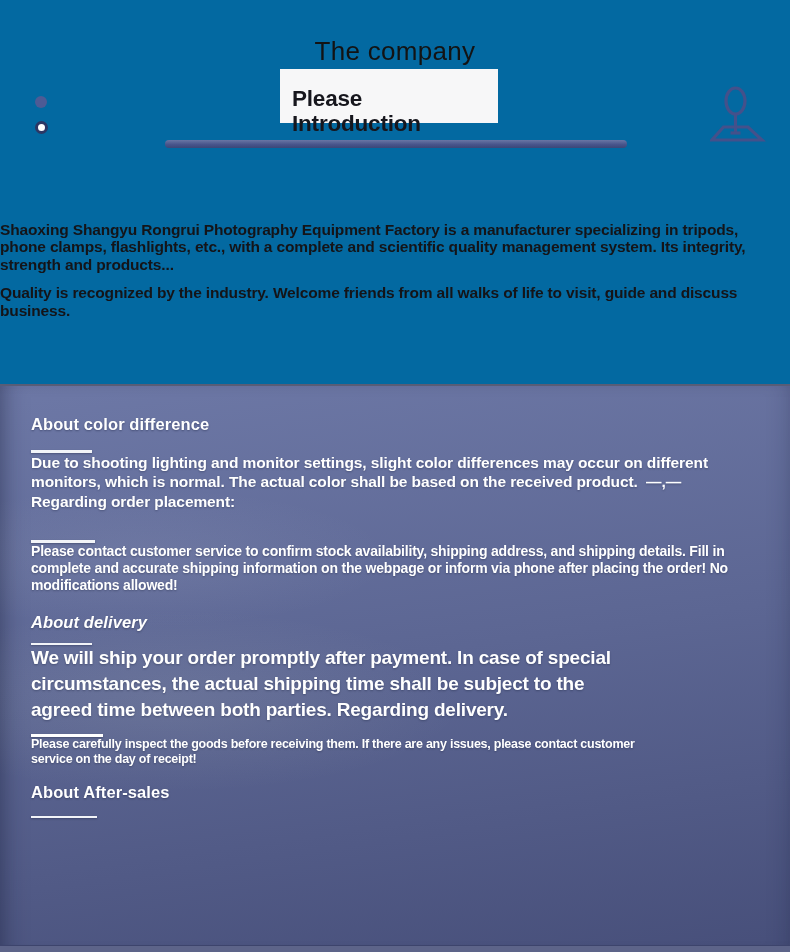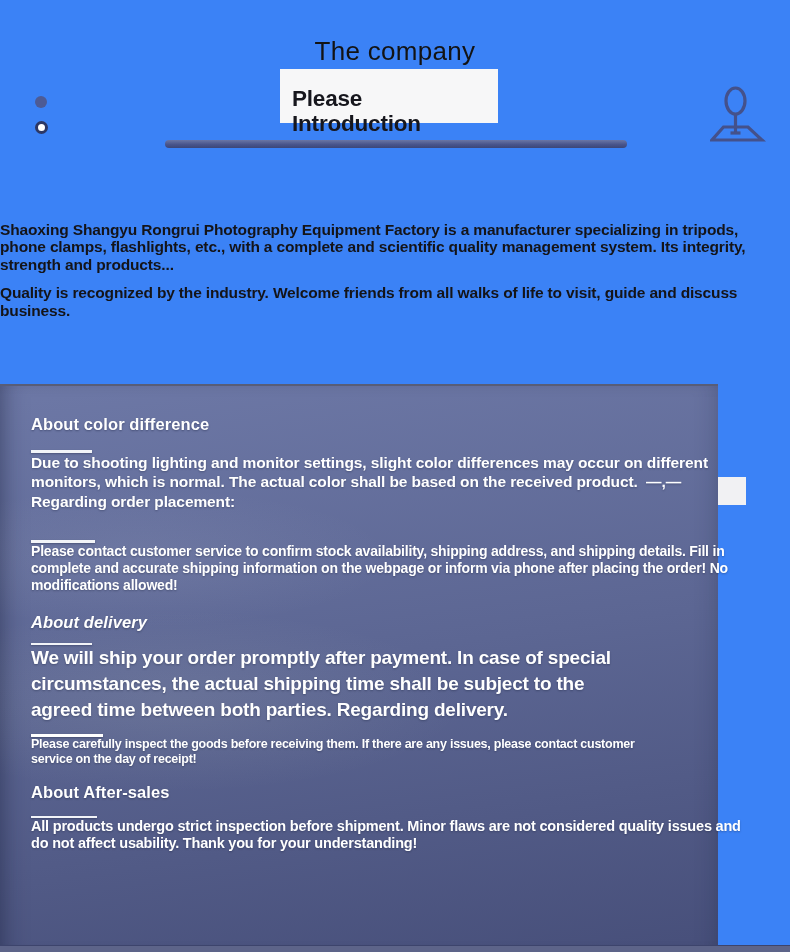--- a/index.html
+++ b/index.html
@@ -1,19 +1,19 @@
 <!DOCTYPE html>
 <html><head>
 <meta charset="utf-8">
 <style>
   html,body{margin:0;padding:0;background:#ffffff;}
   .page{
     position:relative;
     width:790px;height:952px;
-    background:#3b82f6;
+    background:#0369a1;
     overflow:hidden;
     font-family:"Liberation Sans", sans-serif;
   }
 
   
   .dot{position:absolute;border-radius:50%;}
   .dot-filled{left:35px;top:96px;width:12px;height:12px;background:#4d5b95;}
   .dot-outline{left:35px;top:121px;width:7px;height:7px;background:#ffffff;border:3px solid #2c3765;}
 
   .eyebrow{
@@ -48,21 +48,21 @@
   .intro p{
     position:relative;
     margin:0;
     font-size:15.5px;line-height:17.4px;font-weight:700;
     color:#141418;letter-spacing:-.15px;
   }
   .intro p + p{margin-top:11px;}
 
   
   .panel{
-    position:absolute;left:0;top:384px;width:718px;height:568px;
+    position:absolute;left:0;top:384px;width:790px;height:568px;
     background:linear-gradient(172deg,#6d78a6 0%,#5c6693 48%,#474f7a 100%);
     border-top:2px solid #585d77;
     box-sizing:border-box;
     padding:0 0 16px 31px;
     box-shadow:inset 20px 0 26px -20px rgba(18,23,50,.55), inset -16px 0 24px -18px rgba(18,23,50,.3);
   }
   .panel-glow{
     position:absolute;inset:0;pointer-events:none;
     background:
       radial-gradient(420px 130px at 170px 315px, rgba(205,212,198,.12), rgba(205,212,198,0) 70%),
@@ -149,18 +149,17 @@
 
     <h2 class="h-delivery">About delivery</h2>
     <div class="rule rule-3"></div>
     <p class="p-xl">We will ship your order promptly after payment. In case of special circumstances, the actual shipping time shall be subject to the agreed time between both parties. Regarding delivery.</p>
 
     <div class="rule rule-note"></div>
     <p class="p-sm">Please carefully inspect the goods before receiving them. If there are any issues, please contact customer service on the day of receipt!</p>
 
     <h2 class="h-aftersales">About After-sales</h2>
     <div class="rule rule-5"></div>
-    <p class="p-md2">All products undergo strict inspection before shipment. Minor flaws are not considered quality issues and do not affect usability. Thank you for your understanding!</p>
 
     <div class="bottom-strip"></div>
   </section>
 
 </div>
 
 </body></html>

